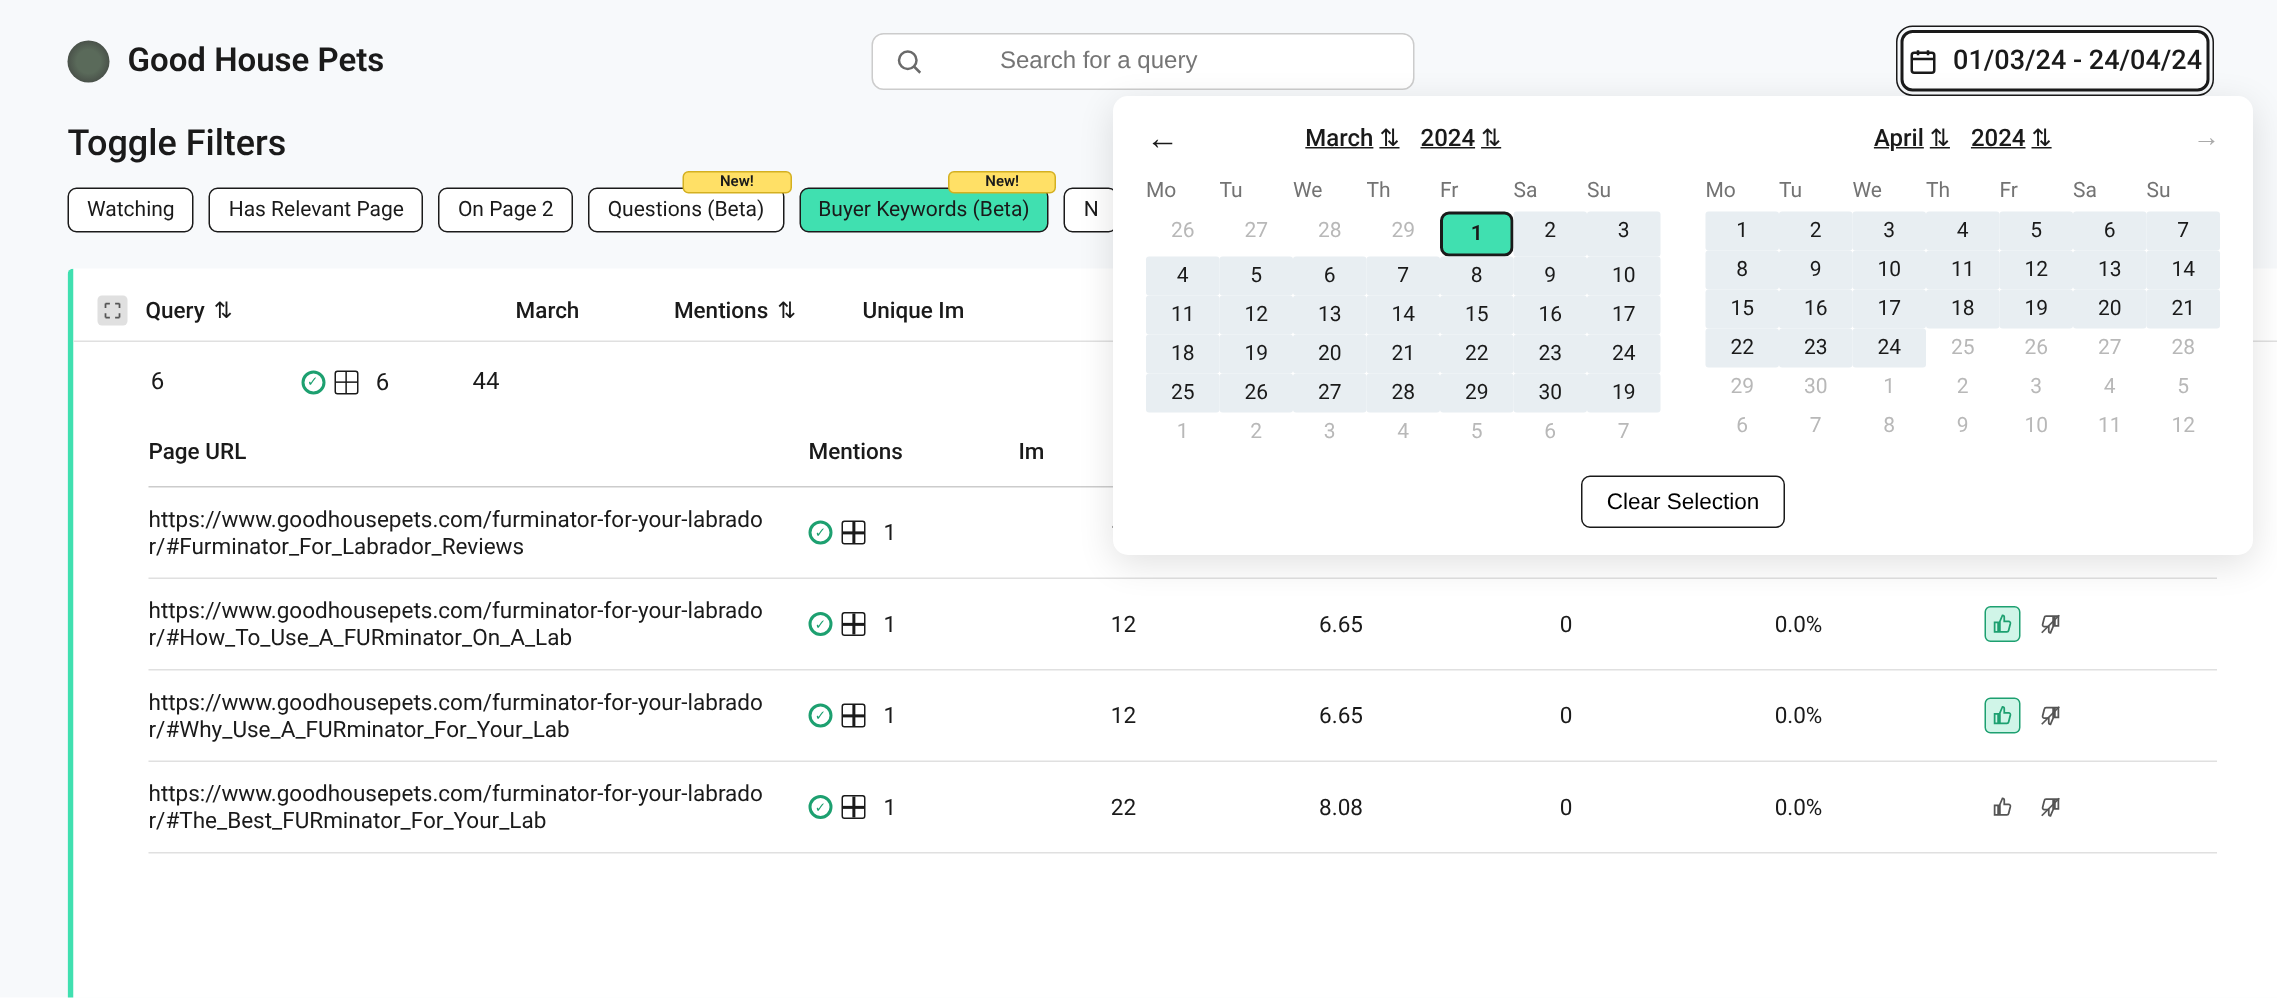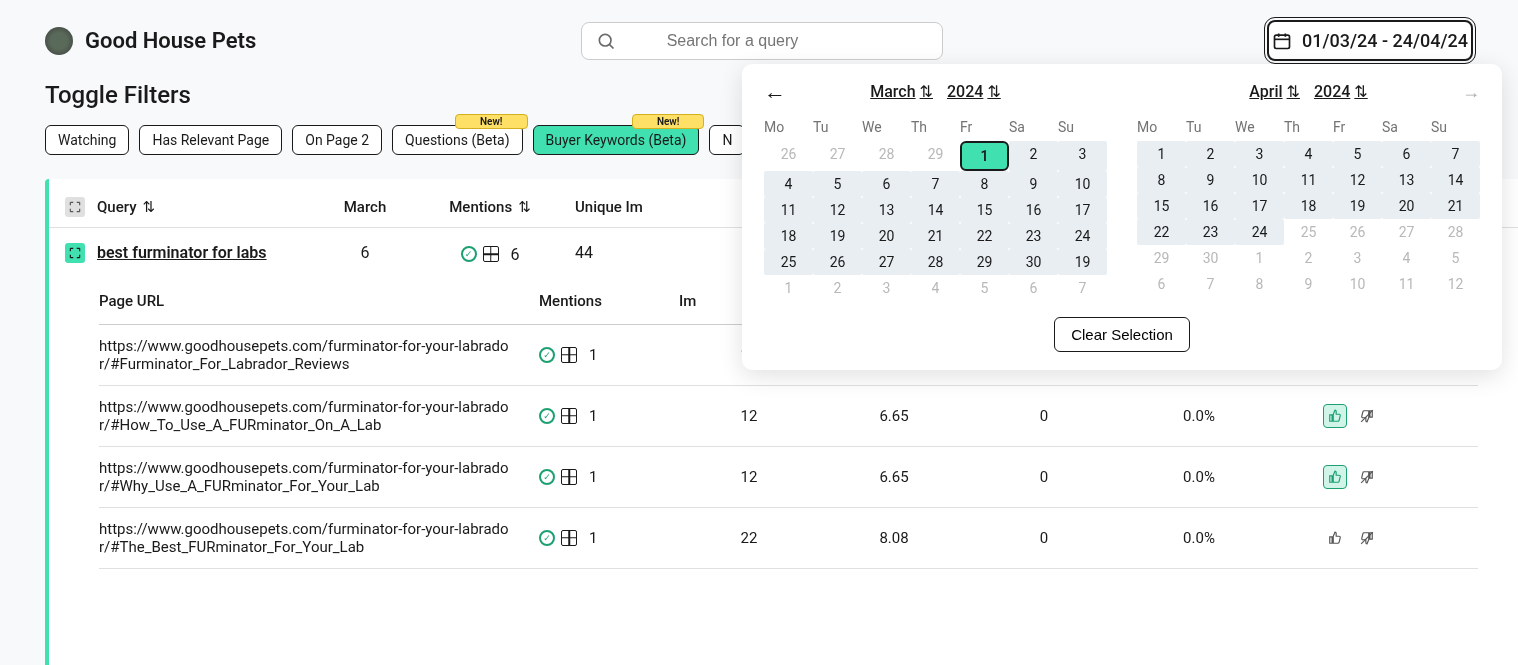--- a/index.html
+++ b/index.html
@@ -108,28 +108,20 @@
             <path d="M4 4h5M4 4v5M20 4h-5M20 4v5M4 20h5M4 20v-5M20 20h-5M20 20v-5"></path>
           </svg>
       </span>
       <span><span>Query</span><span class="sort-icon">⇅</span></span>
     </div>
     <div class="col-pages">March</div>
     <div class="col-mentions"><span>Mentions</span><span class="sort-icon">⇅</span></div>
     <div class="col-impr">Unique Im</div>
   </div>
   <div class="main-row">
-    <div class="col-query">
-      <span class="expand-icon active">
-        <svg width="14" height="14" viewBox="0 0 24 24" fill="none" stroke="#1a1a1a" stroke-width="2">
-            <path d="M4 4h5M4 4v5M20 4h-5M20 4v5M4 20h5M4 20v-5M20 20h-5M20 20v-5"></path>
-          </svg>
-      </span>
-      <span class="query-link">best furminator for labs</span>
-    </div>
     <div class="col-pages">6</div>
     <div class="col-mentions">
       <span class="mention-cell">
         <span class="check-circle">✓</span>
         <span class="grid-small"></span>
         <span style="margin-left:6px;">6</span>
       </span>
     </div>
     <div class="col-impr">44</div>
   </div>

